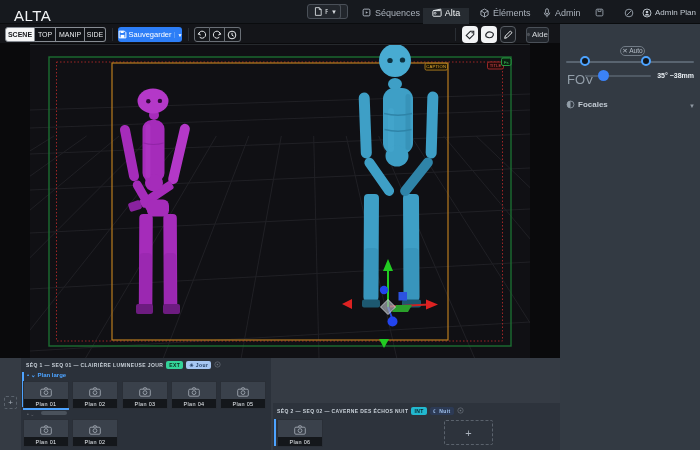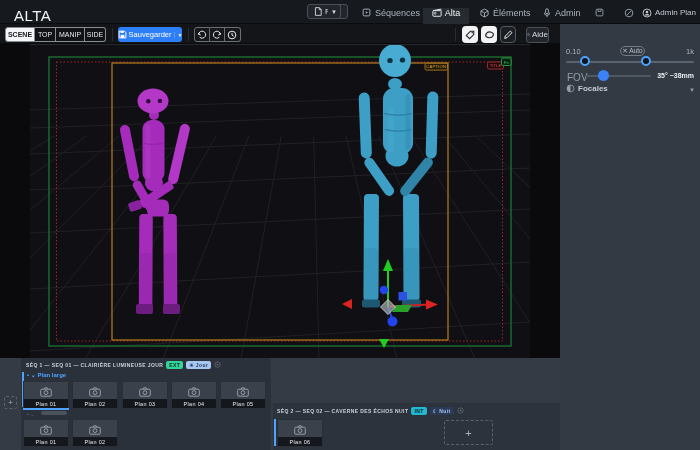--- a/index.html
+++ b/index.html
@@ -18,24 +18,24 @@
 .icgrp b{width:15.5px;border:1px solid #6a6f76;border-left-width:0;display:flex;align-items:center;justify-content:center;background:#15171b}
 .icgrp b:first-child{border-left-width:1px;border-radius:3px 0 0 3px}
 .icgrp b:last-child{border-radius:0 3px 3px 0}
 .wbtn{position:absolute;top:2px;width:16px;height:17px;border-radius:4px;display:flex;align-items:center;justify-content:center}
 #rpanel{position:absolute;left:560px;top:24px;width:140px;height:426px;background:#333a43}
 #seqsel{position:absolute;left:5px;top:4px;width:131px;height:15px;border:1px solid #4a525c;border-radius:3px;color:#7f8894;font-size:8px;display:flex;align-items:center;padding:0 6px;justify-content:space-between;background:#2f353e}
 #rr1{position:absolute;left:6px;top:23px;width:128px;height:10px;color:#aab3bd;font-size:7.5px}
 #autob{position:absolute;left:60px;top:22px;width:25px;height:9.5px;border:1px solid #717a85;border-radius:5px;color:#b6bec8;font-size:6.5px;display:flex;align-items:center;justify-content:center}
 .track{position:absolute;background:#596470;height:2px;border-radius:1px}
 .h2{position:absolute;width:10px;height:10px;border-radius:50%;background:#10151b;border:2.5px solid #4da3ff}
-#fovlab{position:absolute;left:7px;top:48px;font-size:10px;color:#939ea9}
+#fovlab{position:absolute;left:7px;top:48px;font-size:13px;color:#939ea9}
 #fovval{position:absolute;right:6px;top:48px;font-size:7px;font-weight:bold;color:#e8edf2}
 #fovh{position:absolute;left:38px;top:45.5px;width:11px;height:11px;border-radius:50%;background:#3b82f6}
-#focrow{position:absolute;left:6px;top:60px;width:129px;font-size:8px;color:#c2cad3;font-weight:bold;display:flex;align-items:flex-end;gap:3px}
+#focrow{position:absolute;left:6px;top:76px;width:129px;font-size:8px;color:#c2cad3;font-weight:bold;display:flex;align-items:flex-end;gap:3px}
 #vp{position:absolute;left:0;top:43px;width:560px;height:315px;background:#0a0a0c}
 #canvas{position:absolute;left:30px;top:1px;width:500px;height:314px;background:#101014;overflow:hidden;border-top:1px solid #26292d}
 #bottom{position:absolute;left:0;top:358px;width:560px;height:92px;background:#353b44}
 .panel{position:absolute;background:#2b313a}
 .seqhead{position:absolute;font-size:5px;font-weight:bold;letter-spacing:0.4px;color:#c9d1d9;white-space:nowrap;display:flex;align-items:center}
 .tag{display:inline-block;font-size:5px;font-weight:bold;border-radius:2px;padding:1px 3px}
 .card{position:absolute;width:46px;height:28px;background:#3a414b;border:1px solid #2a2f37}
 .card .cam{position:absolute;left:50%;top:5px;transform:translateX(-50%)}
 .card .lbl{position:absolute;left:0;bottom:0;width:100%;height:9px;background:#14171b;color:#e8ecf0;font-size:5.5px;display:flex;align-items:center;justify-content:center;letter-spacing:0.3px}
 .bluebar{position:absolute;width:2px;background:#4da3ff}
@@ -156,24 +156,20 @@
       </svg>
     </div>
   <div class="tbtn" style="left:526px;top:2.5px;width:23px;height:16px;font-size:8px;gap:2px"><svg width="9" height="9" viewBox="0 0 12 12">
         <circle cx="6" cy="6" r="4.7" fill="none" stroke="#d6dade" stroke-width="1.1"></circle>
         <path d="M6 5.2v3" stroke="#d6dade" stroke-width="1.3"></path>
         <circle cx="6" cy="3.6" r="0.8" fill="#d6dade"></circle>
       </svg>Aide</div>
 </div>
 
 <div id="rpanel">
-  <div id="rr1">
-      <span style="float:left">0.10</span>
-      <span style="float:right">1k</span>
-    </div>
   <div id="autob">✕ Auto</div>
   <div class="track" style="left:6px;top:36.5px;width:128px"></div>
   <div class="h2" style="left:19.5px;top:32px"></div>
   <div class="h2" style="left:80.5px;top:32px"></div>
   <div id="fovlab">FOV</div>
   <div class="track" style="left:25px;top:51px;width:66px;background:#4f5964"></div>
   <div id="fovh"></div>
   <div id="fovval">35° ~38mm</div>
   <div id="focrow">
       <svg width="9" height="9" viewBox="0 0 12 12">

